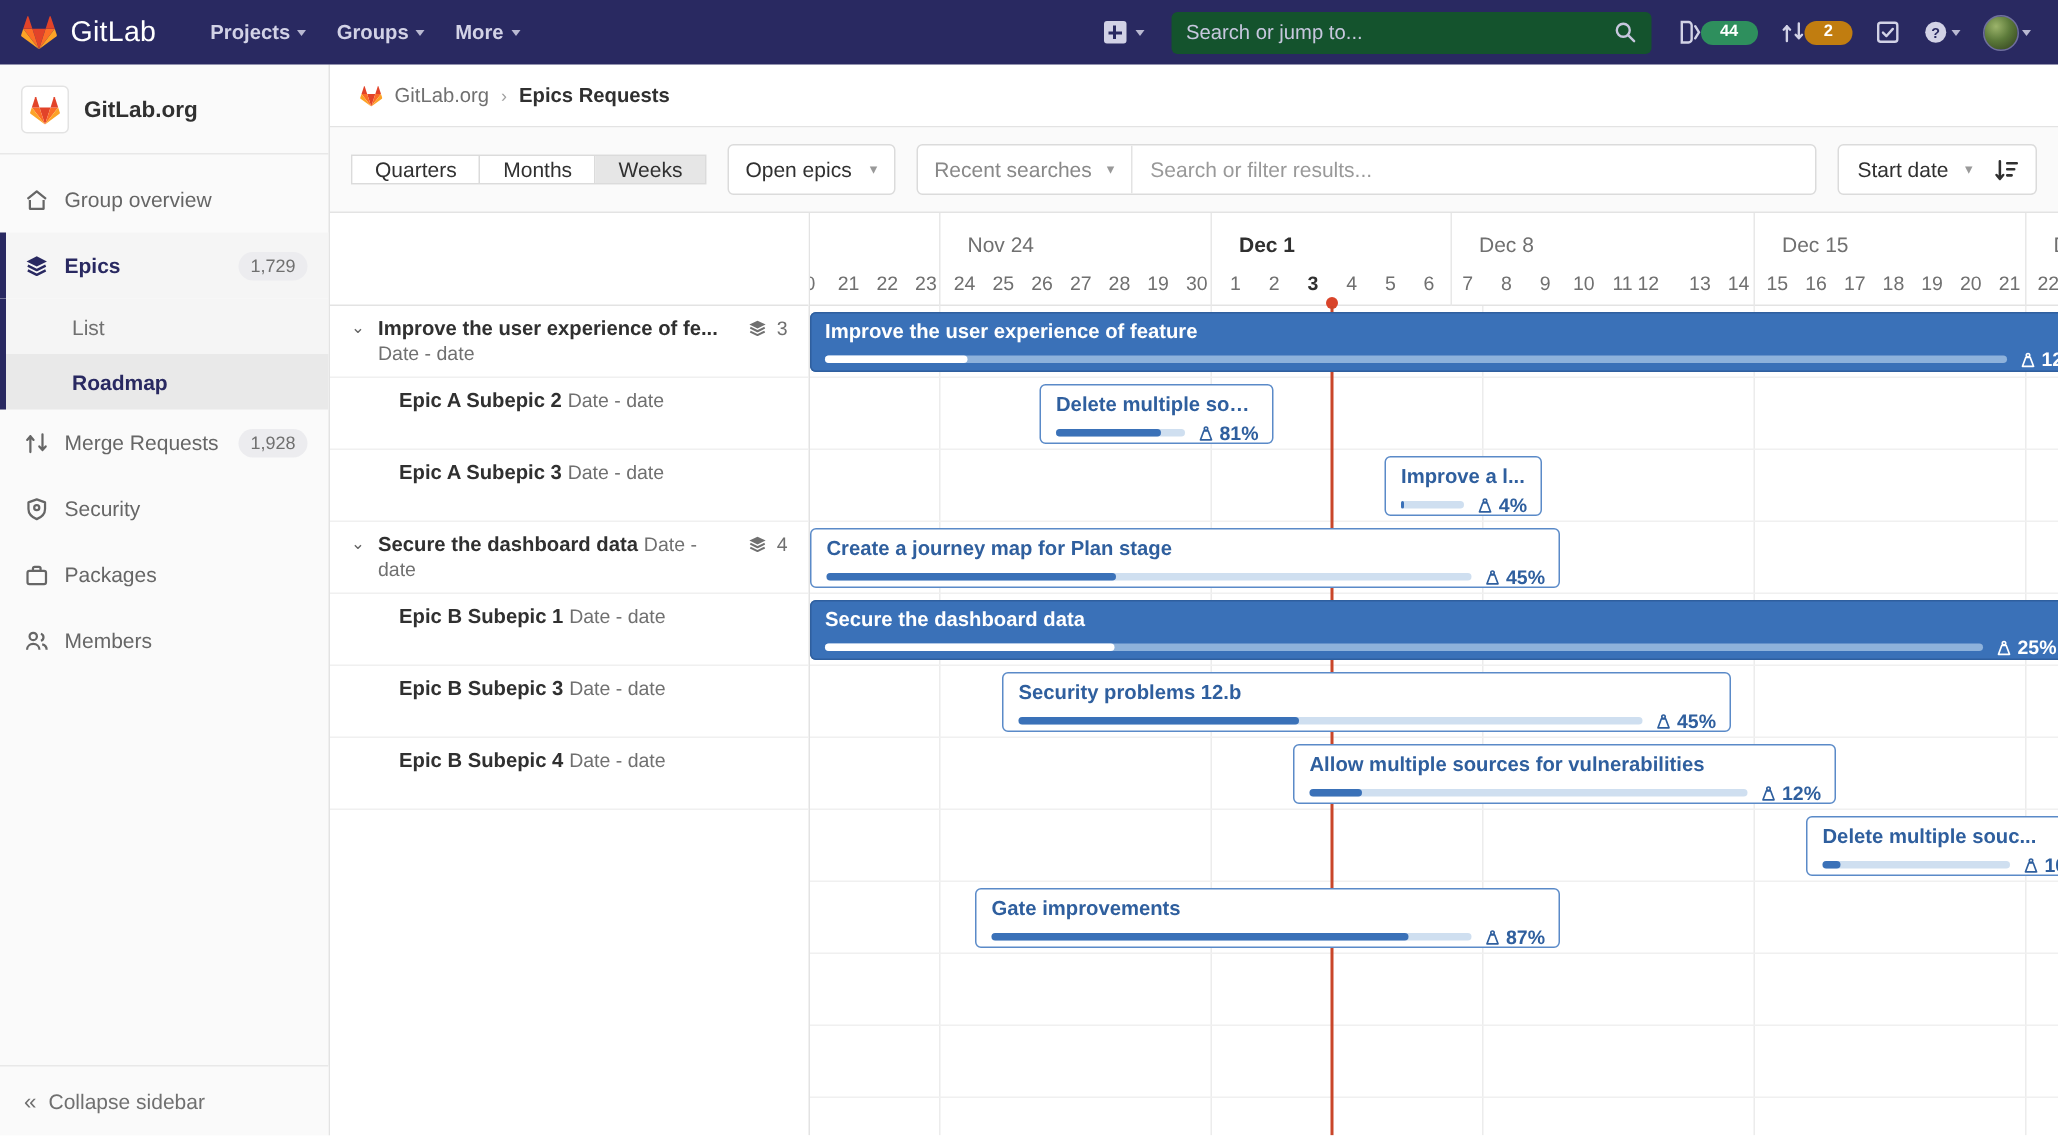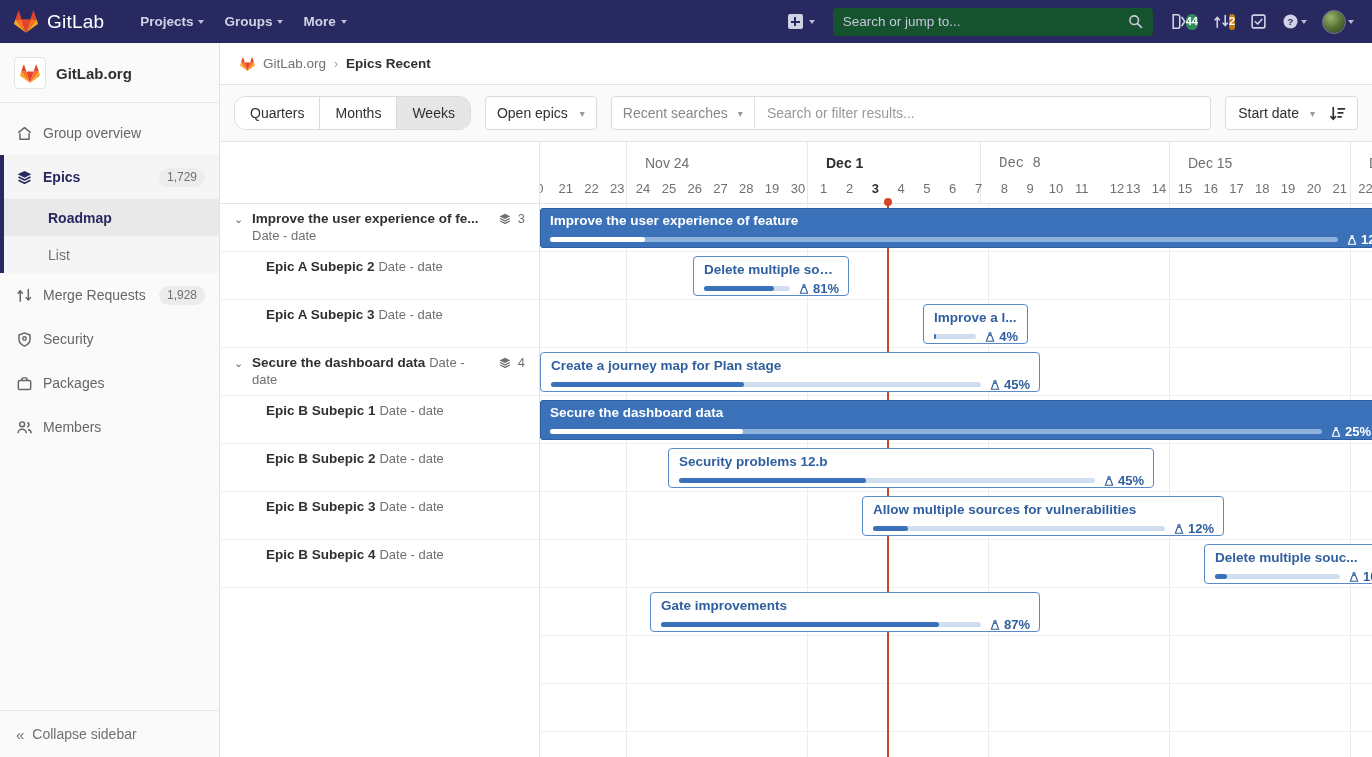--- a/index.html
+++ b/index.html
@@ -49,21 +49,21 @@
     cursor: text; position: relative;
   }
   .searchbox .ph { color: #c7c7de; font-size: 13.5px; flex: 1; }
   .searchbox .mag { color: #c7c7de; display: flex; }
   .nav-icon-btn {
     position: relative; display: flex; align-items: center; gap: 2px;
     padding: 6px 6px; border-radius: 3px; cursor: pointer; color: #d2d2e6;
   }
   .badge-count {
     font-size: 11px; font-weight: 700; color: #fff; border-radius: 8px;
-    padding: 1px 0 2px; line-height: 13px; margin-left: -3px;
+    padding: 1px 13px 2px; line-height: 13px; margin-left: -3px;
   }
   .badge-green { background: #2e8f5d; }
   .badge-orange { background: #c17d10; }
   .avatar {
     width: 24px; height: 24px; border-radius: 50%;
     background: radial-gradient(circle at 35% 30%, #9cb46b 0%, #5c7a3a 45%, #2d3b1c 100%);
     border: 1px solid #6f6f9e; display: block;
   }
 
   
@@ -120,21 +120,21 @@
   }
   .bc-avatar { width: 15px; height: 15px; display: flex; align-items: center; }
   .bc-link { color: #707070; font-size: 13.5px; cursor: pointer; }
   .bc-sep { color: #a0a0a0; font-size: 12px; }
   .bc-current { color: #303030; font-size: 13.5px; font-weight: 700; cursor: pointer; }
 
   .filter-bar {
     height: 57px; background: #fafafa; border-bottom: 1px solid #e3e3e3;
     display: flex; align-items: center; padding: 0 14px; gap: 14px;
   }
-  .seg-group { display: flex; border: 1px solid #dbdbdb; border-radius: 12px; overflow: hidden; background: #fff; height: 34px; }
+  .seg-group { display: flex; border: 1px solid #dbdbdb; border-radius: 0; overflow: hidden; background: #fff; height: 20px; }
   .seg {
     padding: 0 15px; display: flex; align-items: center; font-size: 14px;
     color: #303030; cursor: pointer; background: #fff; border-right: 1px solid #dbdbdb;
   }
   .seg:last-child { border-right: none; }
   .seg.on { background: #e6e6e6; }
   .drop-btn {
     height: 34px; border: 1px solid #dbdbdb; border-radius: 4px; background: #fff;
     display: flex; align-items: center; gap: 12px; padding: 0 11px;
     font-size: 14px; color: #303030; cursor: pointer;
@@ -352,25 +352,25 @@
         <svg width="17" height="17" viewBox="0 0 16 16">
           <path d="M8 1.8 14.4 5 8 8.2 1.6 5z" fill="currentColor"></path>
           <path d="M2.4 7.6 8 10.4l5.6-2.8" fill="none" stroke="currentColor" stroke-width="1.5" stroke-linejoin="round"></path>
           <path d="M2.4 10.6 8 13.4l5.6-2.8" fill="none" stroke="currentColor" stroke-width="1.5" stroke-linejoin="round"></path>
         </svg>
         <span class="si-label">Epics</span>
         <span class="si-badge">1,729</span>
       </div>
 
       <div class="side-sub-wrap">
+        <div class="side-sub">
+          <span>List</span>
+        </div>
         <div class="side-sub current">
           <span>Roadmap</span>
-        </div>
-        <div class="side-sub">
-          <span>List</span>
         </div>
       </div>
 
 
       <div class="side-item">
         <svg width="17" height="17" viewBox="0 0 16 16" fill="none" stroke="currentColor" stroke-width="1.4">
           <path d="M4 13.5V3.6M4 3.6 2 5.9M4 3.6 6 5.9" stroke-linecap="round"></path>
           <path d="M11.6 2.4v9.9M11.6 12.3 9.6 10M11.6 12.3l2-2.3" stroke-linecap="round"></path>
         </svg>
         <span class="si-label">Merge Requests</span>
@@ -418,21 +418,21 @@
           <path fill="#fc6d26" d="M18 34 11.4 13.6H2.2z"></path>
           <path fill="#fca326" d="M2.2 13.6.2 19.8a1.4 1.4 0 0 0 .5 1.5L18 34z"></path>
           <path fill="#e24329" d="M2.2 13.6h9.2L7.5 1.5c-.2-.6-1.1-.6-1.3 0z"></path>
           <path fill="#fc6d26" d="M18 34l6.6-20.4h9.2z"></path>
           <path fill="#fca326" d="M33.8 13.6l2 6.2a1.4 1.4 0 0 1-.5 1.5L18 34z"></path>
           <path fill="#e24329" d="M33.8 13.6h-9.2L28.5 1.5c.2-.6 1.1-.6 1.3 0z"></path>
         </svg>
       </span>
       <span class="bc-link">GitLab.org</span>
       <span class="bc-sep">›</span>
-      <span class="bc-current">Epics Recent</span>
+      <span class="bc-current">Epics Requests</span>
     </div>
 
     <div class="filter-bar">
       <div class="seg-group">
         <div class="seg">
           <span>Quarters</span>
         </div>
         <div class="seg">
           <span>Months</span>
         </div>
@@ -520,26 +520,20 @@
           </span>
         </div>
 
         <div class="epic-row-label child-indent">
           <span class="lbl-texts">
             <span class="lbl-title child">Epic B Subepic 1</span>
             <span class="lbl-date">Date - date</span>
           </span>
         </div>
 
-        <div class="epic-row-label child-indent">
-          <span class="lbl-texts">
-            <span class="lbl-title child">Epic B Subepic 2</span>
-            <span class="lbl-date">Date - date</span>
-          </span>
-        </div>
 
         <div class="epic-row-label child-indent">
           <span class="lbl-texts">
             <span class="lbl-title child">Epic B Subepic 3</span>
             <span class="lbl-date">Date - date</span>
           </span>
         </div>
 
         <div class="epic-row-label child-indent">
           <span class="lbl-texts">
@@ -556,21 +550,21 @@
 
             <div class="wk-cell" style="left:-1px;width:21px;">
               <div class="wk-name" style="padding-left:4px;"></div>
             </div>
             <div class="wk-cell" style="left:86px;width:181px;">
               <div class="wk-name">Nov 24</div>
             </div>
             <div class="wk-cell" style="left:267px;width:181px;">
               <div class="wk-name cur">Dec 1</div>
             </div>
-            <div class="wk-cell" style="left:440px;width:181px;font-family:Liberation Mono, monospace;">
+            <div class="wk-cell" style="left:427px;width:181px;">
               <div class="wk-name">Dec 8</div>
             </div>
             <div class="wk-cell" style="left:629px;width:181px;">
               <div class="wk-name">Dec 15</div>
             </div>
             <div class="wk-cell" style="left:810px;width:181px;">
               <div class="wk-name">D</div>
             </div>
 
             <div id="days-layer">
@@ -589,21 +583,21 @@
                 <div class="day-cell" style="left: 296.6px;">2</div>
                 <div class="day-cell today" style="left: 322.4px;">3</div>
                 <div class="day-cell" style="left: 348.2px;">4</div>
                 <div class="day-cell" style="left: 374px;">5</div>
                 <div class="day-cell" style="left: 399.8px;">6</div>
                 <div class="day-cell" style="left: 425.6px;">7</div>
                 <div class="day-cell" style="left: 451.4px;">8</div>
                 <div class="day-cell" style="left: 477.2px;">9</div>
                 <div class="day-cell" style="left: 503px;">10</div>
                 <div class="day-cell" style="left: 528.8px;">11</div>
-                <div class="day-cell" style="left: 564px;">12</div>
+                <div class="day-cell" style="left: 546px;">12</div>
                 <div class="day-cell" style="left: 580.4px;">13</div>
                 <div class="day-cell" style="left: 606.2px;">14</div>
                 <div class="day-cell" style="left: 632px;">15</div>
                 <div class="day-cell" style="left: 657.8px;">16</div>
                 <div class="day-cell" style="left: 683.6px;">17</div>
                 <div class="day-cell" style="left: 709.4px;">18</div>
                 <div class="day-cell" style="left: 735.2px;">19</div>
                 <div class="day-cell" style="left: 761px;">20</div>
                 <div class="day-cell" style="left: 786.8px;">21</div>
                 <div class="day-cell" style="left: 812.6px;">22</div>

